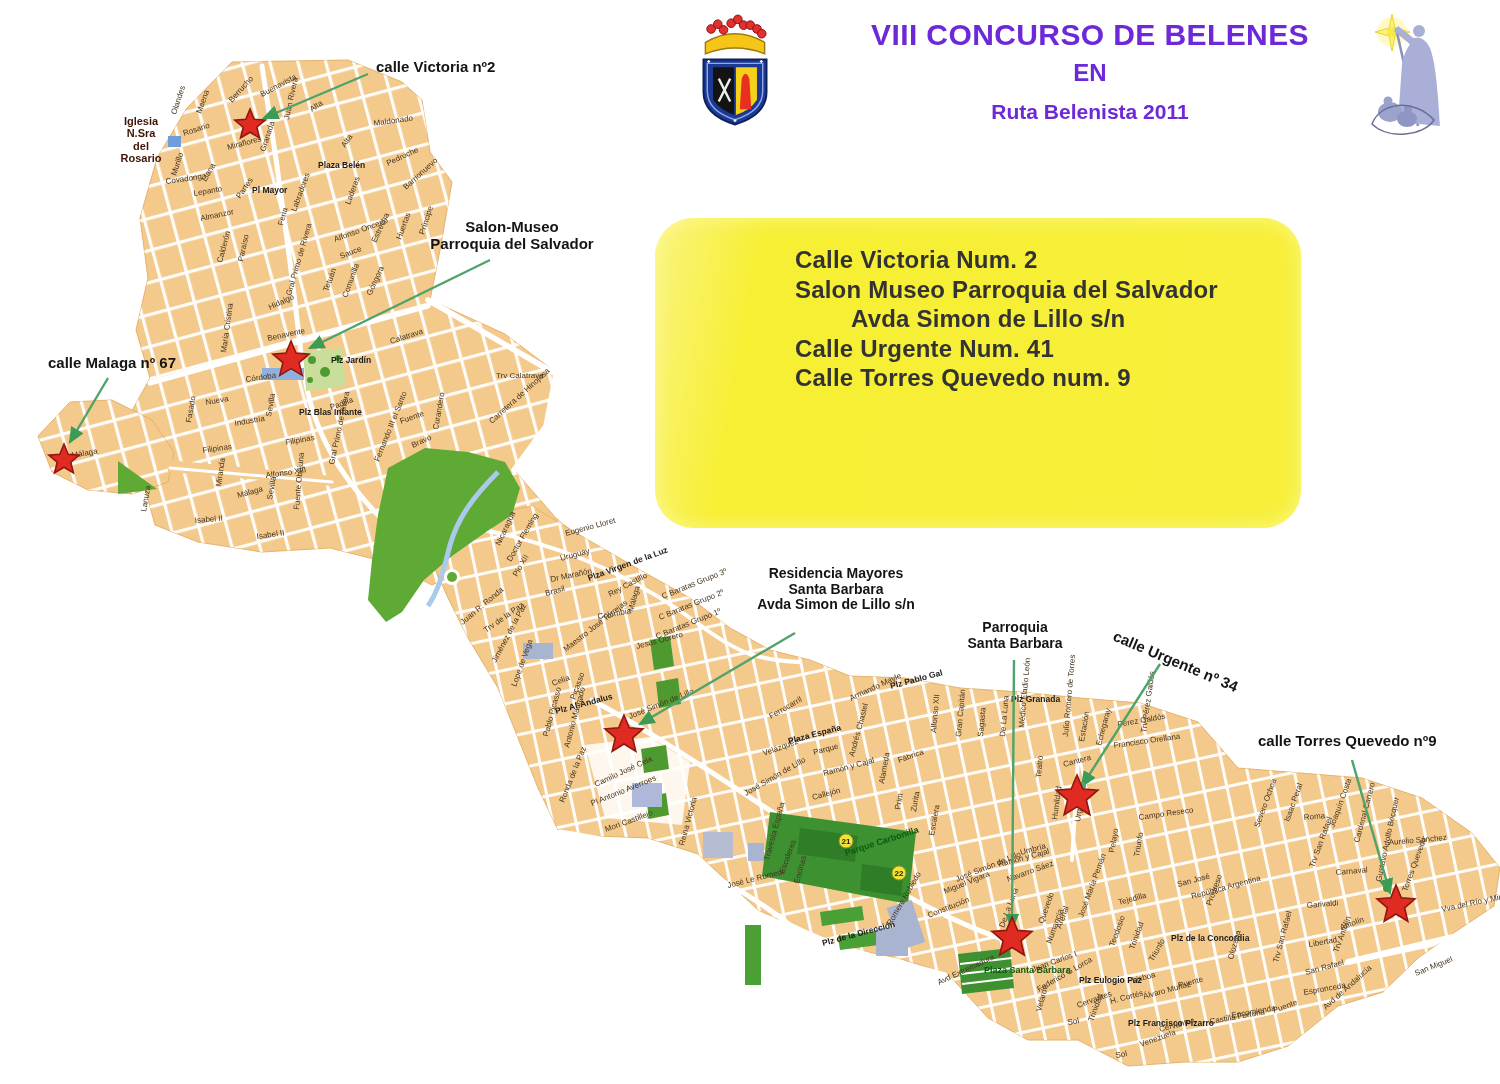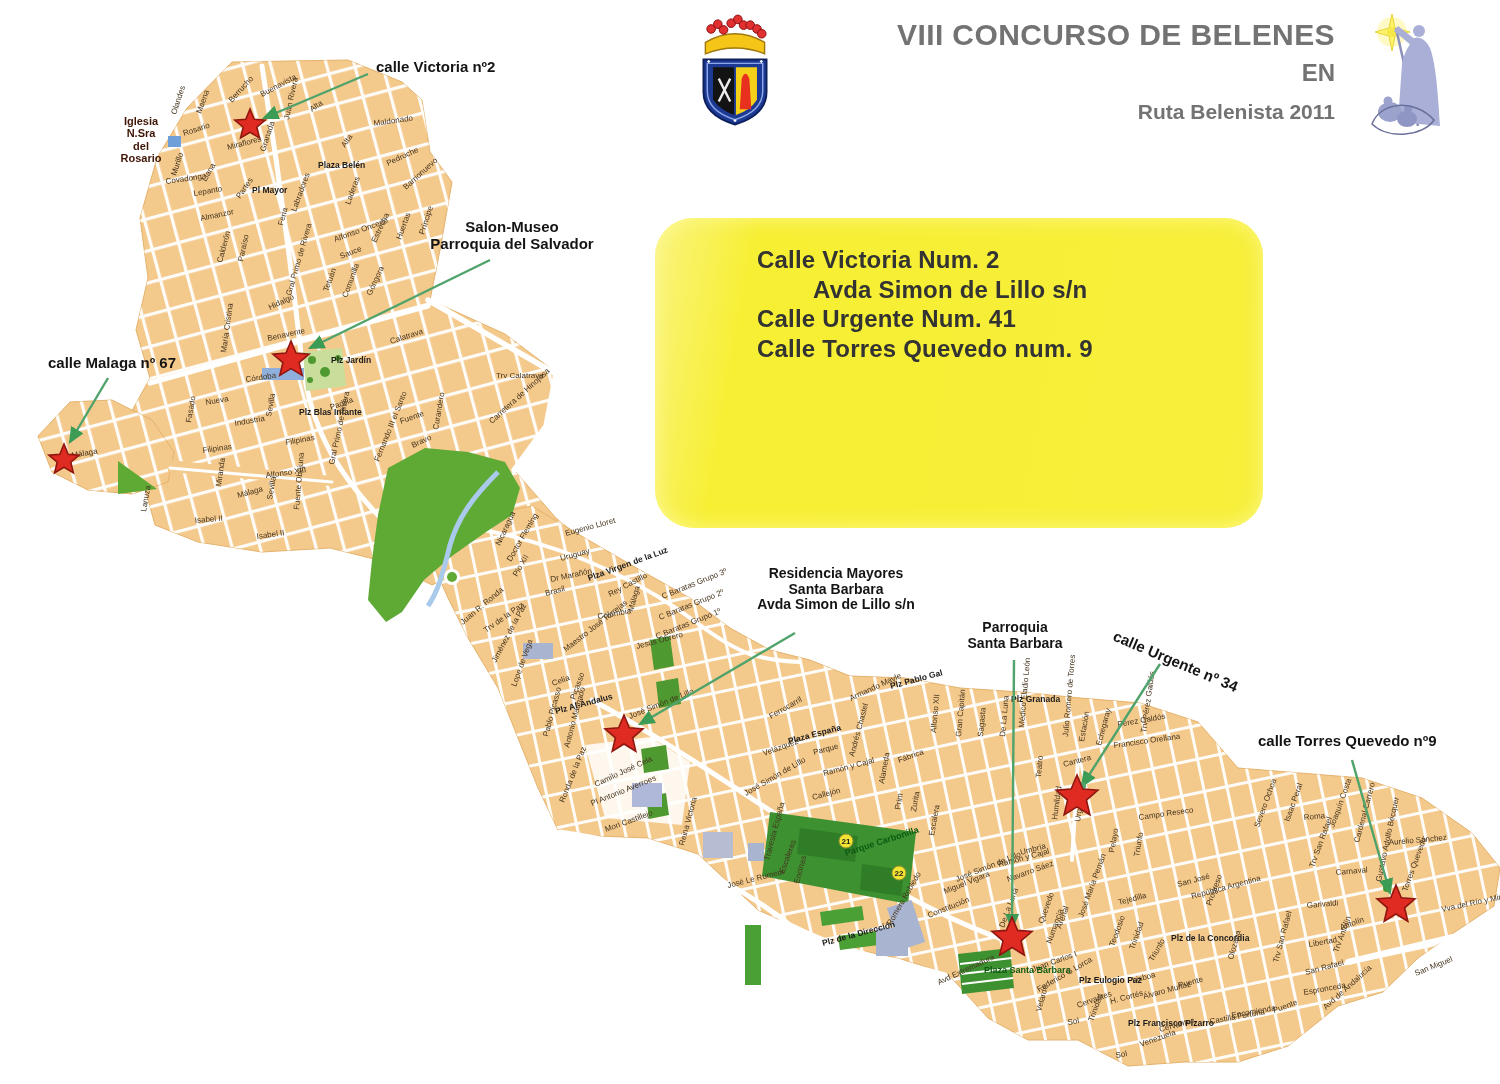--- a/index.html
+++ b/index.html
@@ -1,29 +1,29 @@
 <!DOCTYPE html>
 <html><head>
 <meta charset="utf-8">
 <style>
   html,body{margin:0;padding:0;background:#fff;}
   body{width:1500px;height:1084px;position:relative;overflow:hidden;
        font-family:"Liberation Sans",sans-serif;}
-  .hdr-title{position:absolute;left:845px;top:16px;width:490px;text-align:right;
-             font-weight:bold;color:#737373;}
+  .hdr-title{position:absolute;left:845px;top:16px;width:490px;text-align:center;
+             font-weight:bold;color:#6d28d9;}
   .t1{font-size:30px;line-height:38px;letter-spacing:.4px;}
   .t2{font-size:24px;line-height:37px;}
   .t3{font-size:30px;line-height:41px;}
   .t4{font-size:21px;line-height:41px;}
   .crest{position:absolute;left:692px;top:10px;width:86px;height:122px;}
   .figure{position:absolute;left:1352px;top:4px;width:120px;height:140px;}
   .route-box{position:absolute;left:655px;top:218px;width:608px;height:310px;
              border-radius:38px;
              background:linear-gradient(100deg,#faf480 0%,#f7ef33 16%,#f7ef3b 100%);
-             box-shadow:inset 0 0 20px rgba(255,252,170,.7);}
+             box-shadow:inset 0 0 20px rgba(255,252,170,.7);padding-left:38px;}
   .route-list{margin:27px 0 0 102px;padding:0;list-style:none;font-weight:bold;
               font-size:24px;line-height:29.5px;color:#333;letter-spacing:.2px;}
   .route-list li.ind{padding-left:56px;}
   #map-svg{position:absolute;left:0;top:0;}
   .st{font-family:"Liberation Sans",sans-serif;font-size:8px;fill:#45351f;}
   .stb{font-weight:bold;fill:#1c1c1c;font-size:8.5px;}
   .stg{font-weight:bold;fill:#0e5a10;font-size:9px;}
   .ann{font-family:"Liberation Sans",sans-serif;font-weight:bold;}
   .pkn{font-family:"Liberation Sans",sans-serif;font-size:8px;font-weight:bold;fill:#222;}
 </style>
@@ -380,17 +380,18 @@
   <ellipse cx="38" cy="108" rx="12" ry="10" fill="#9BA2CC"></ellipse>
   <circle cx="36" cy="97" r="4.5" fill="#9BA2CC"></circle>
   <ellipse cx="55" cy="115" rx="10" ry="8" fill="#8F96C4"></ellipse>
   <circle cx="56" cy="105" r="4" fill="#8F96C4"></circle>
   <path d="M20,120 C28,98 62,94 82,116 C72,132 36,136 20,120 Z" fill="none" stroke="#6A6F9A" stroke-width="1.5"></path>
 </svg>
 
 <div class="route-box">
   <ul class="route-list" id="route-list">
       <li>Calle Victoria Num. 2</li>
+      <li>Salon Museo Parroquia del Salvador</li>
       <li class="ind">Avda Simon de Lillo s/n</li>
       <li>Calle Urgente Num. 41</li>
       <li>Calle Torres Quevedo num. 9</li>
     </ul>
 </div>
 
 </body></html>

